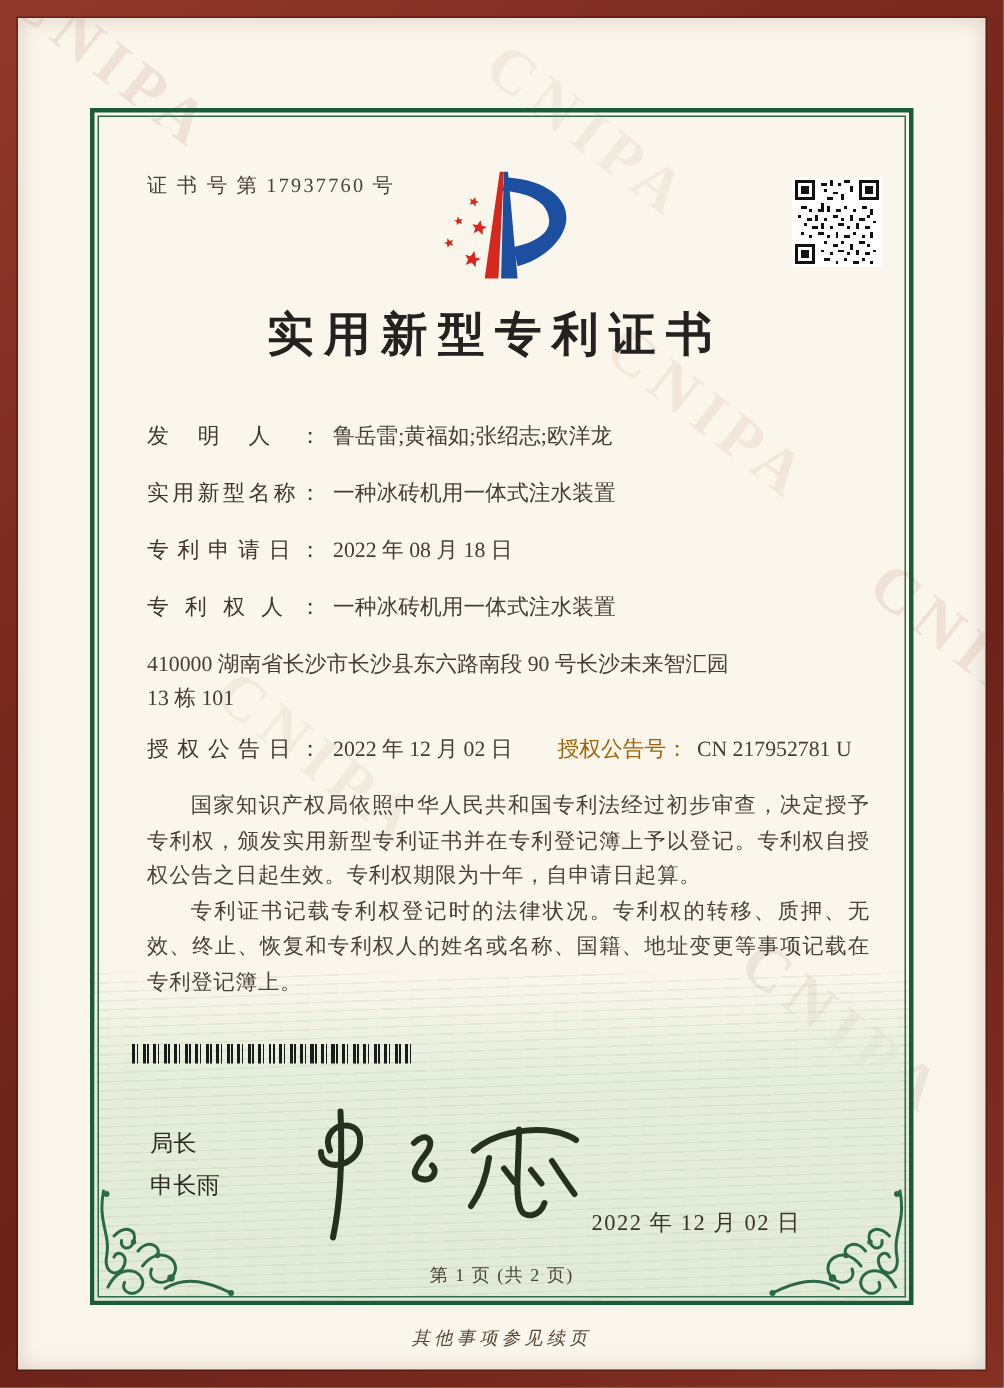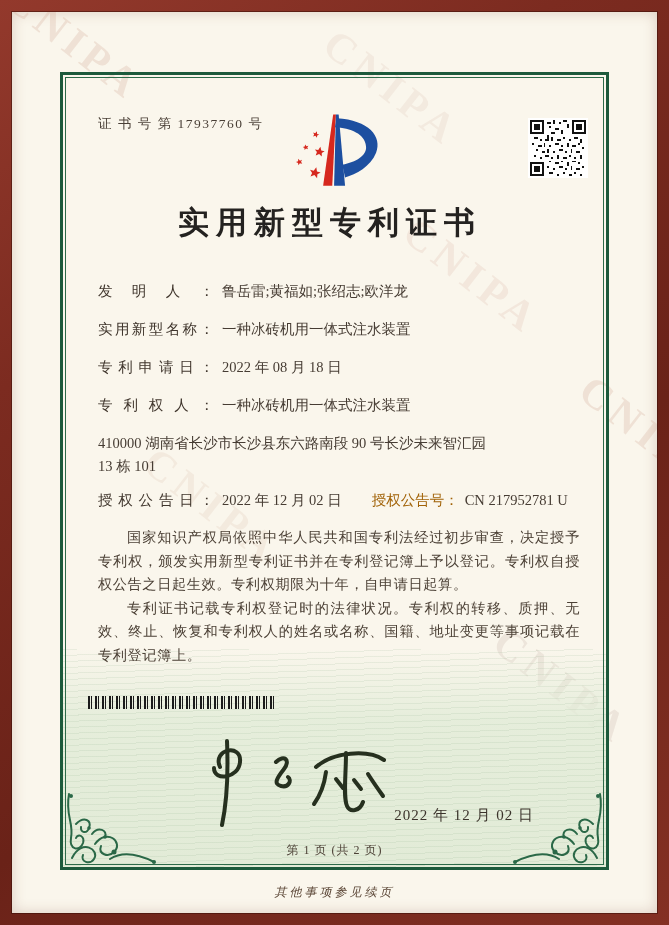--- a/index.html
+++ b/index.html
@@ -216,20 +216,24 @@
         </div>
 
         <div class="paras">
           <p>国家知识产权局依照中华人民共和国专利法经过初步审查，决定授予专利权，颁发实用新型专利证书并在专利登记簿上予以登记。专利权自授权公告之日起生效。专利权期限为十年，自申请日起算。</p>
           <p>专利证书记载专利权登记时的法律状况。专利权的转移、质押、无效、终止、恢复和专利权人的姓名或名称、国籍、地址变更等事项记载在专利登记簿上。</p>
         </div>
       </div>
 
       <div class="barcode"></div>
 
+      <div class="signer">
+        <div>局长</div>
+        <div>申长雨</div>
+      </div>
 
       <svg class="sig" viewBox="0 0 225 95">
         <g fill="none" stroke="#26301f" stroke-width="4" stroke-linecap="round" stroke-linejoin="round">
           <path d="M32,32 C24,14 54,8 52,27 C51,43 26,47 26,33"></path>
           <path d="M39,6 C40,30 40,62 34,90"></path>
           <path d="M88,27 C96,19 103,25 96,34 C89,43 85,49 93,51 C101,53 104,45 100,42"></path>
           <path d="M128,32 C145,17 180,14 196,25"></path>
           <path d="M158,18 C158,40 155,62 159,71 C162,78 172,76 175,67"></path>
           <path d="M138,37 C136,52 131,62 126,69"></path>
           <path d="M180,39 C185,47 190,54 195,61"></path>

